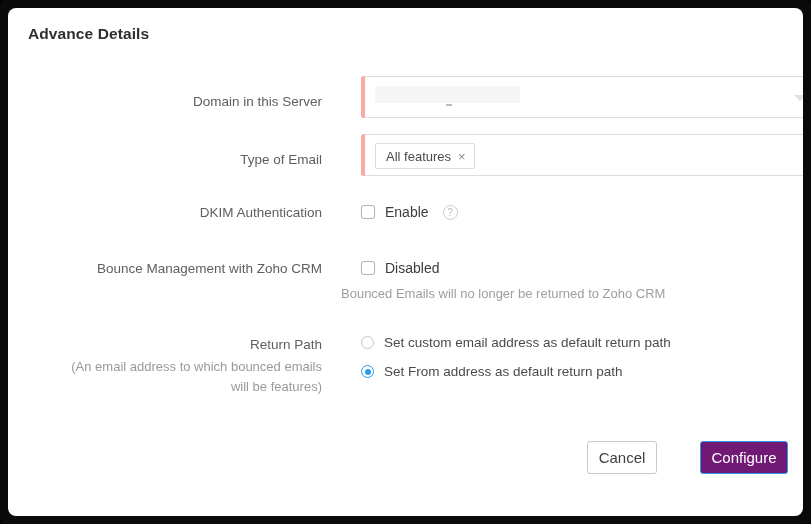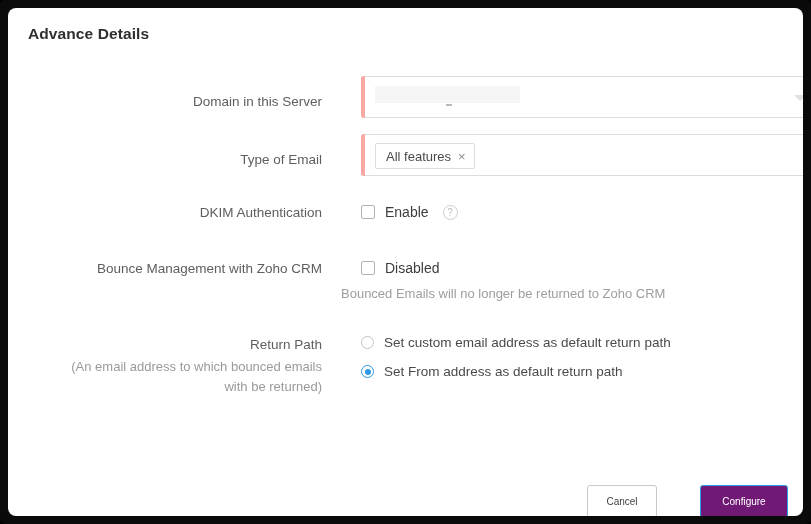--- a/index.html
+++ b/index.html
@@ -173,27 +173,26 @@
     margin-left: 10px;
     font-size: 13.5px;
     color: #4a4a4a;
   }
 
   
   .btn {
     position: absolute;
     height: 33px;
     border-radius: 3px;
-    font-size: 10px;
+    font-size: 15px;
     display: flex;
     align-items: center;
     justify-content: center;
     cursor: pointer;
     user-select: none;
-    margin-top: 44px;
   }
   .btn-cancel {
     right: 146px; top: 433px;
     width: 70px;
     background: #ffffff;
     border: 1px solid #c9c9c9;
     color: #3f3f3f;
   }
   .btn-primary {
     right: 15px; top: 433px;
@@ -250,21 +249,21 @@
       <div class="field cb-line" style="top:0px;">
         <div class="cbox"></div>
         <div class="cb-text">Disabled</div>
       </div>
     </div>
     <div class="hint" style="top:278px;">Bounced Emails will no longer be returned to Zoho CRM</div>
 
     <div class="row" style="top:328px;">
       <div class="lbl" style="top:0px;">Return Path</div>
       <div class="sub-lbl" style="top:21px;">(An email address to which bounced emails</div>
-      <div class="sub-lbl" style="top:41px;">with be returned)</div>
+      <div class="sub-lbl" style="top:41px;">will be features)</div>
 
       <div class="field" style="top:-1px;">
         <div class="rad-line">
           <div class="radio"></div>
           <div class="rad-text">Set custom email address as default return path</div>
         </div>
         <div class="rad-line">
           <div class="radio on"></div>
           <div class="rad-text">Set From address as default return path</div>
         </div>

